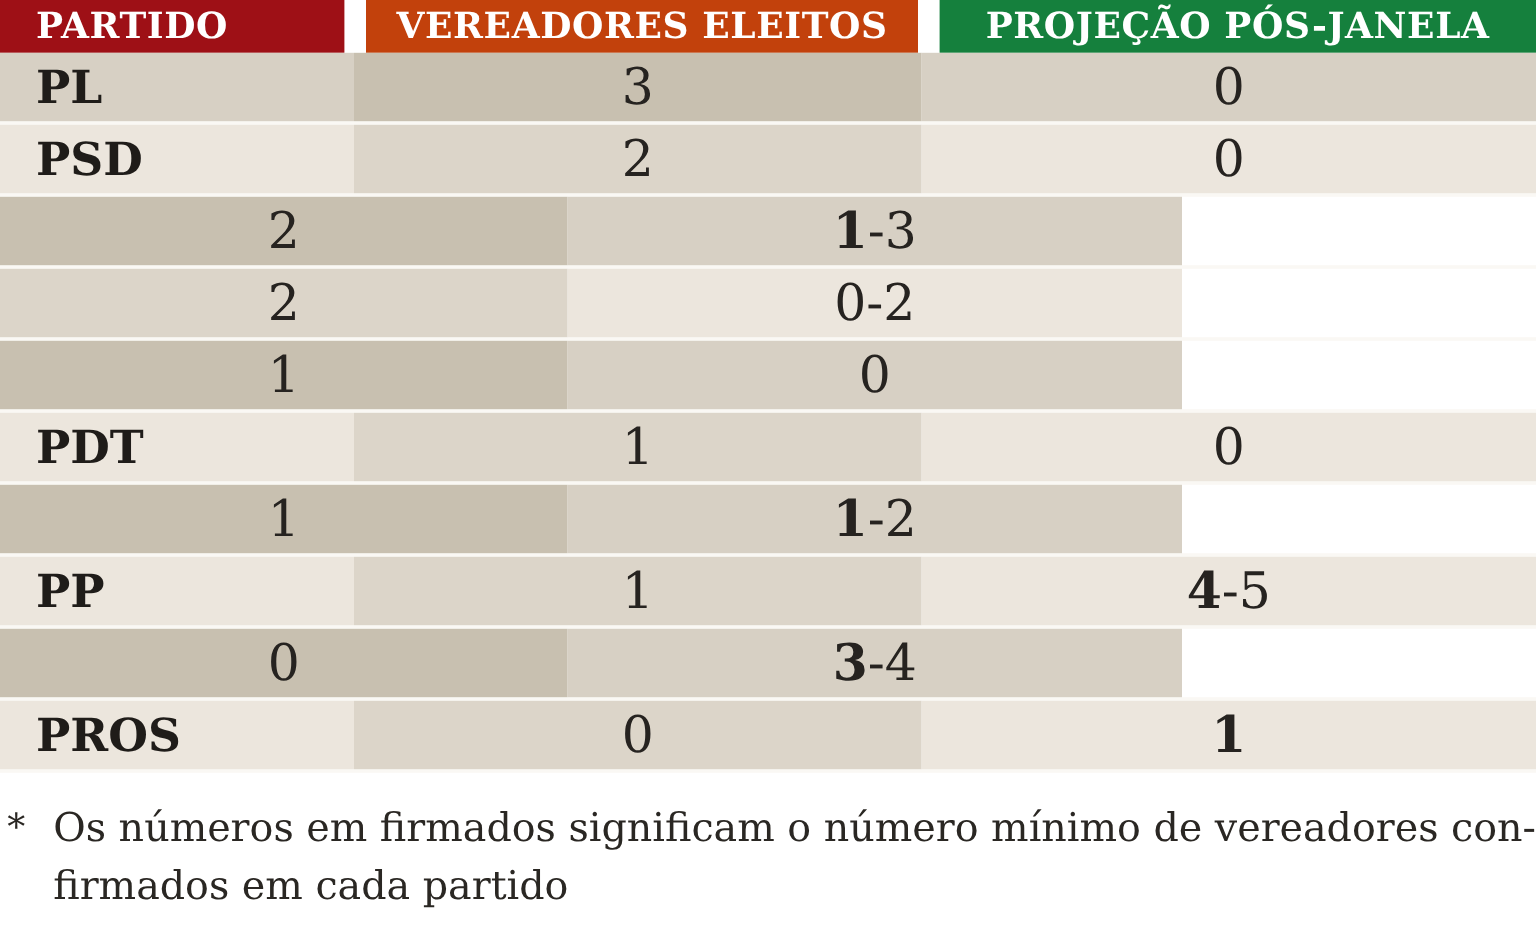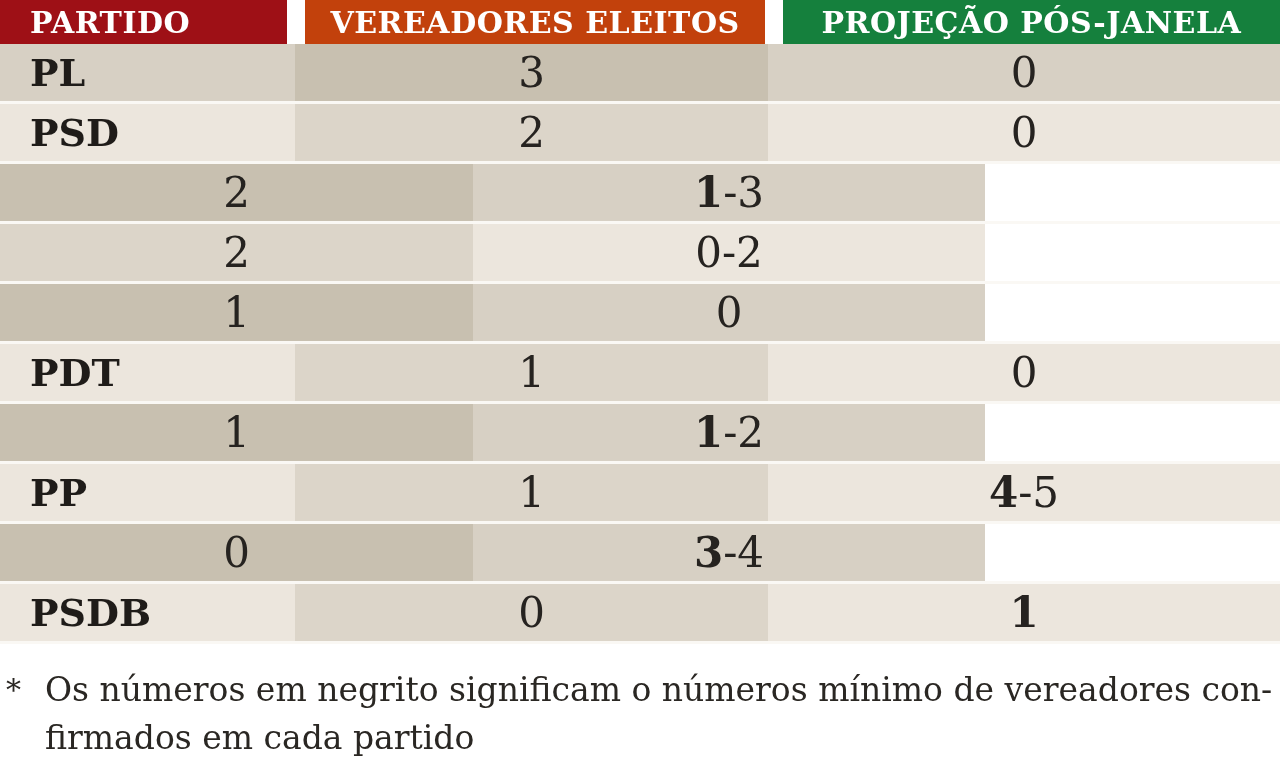--- a/index.html
+++ b/index.html
@@ -128,30 +128,30 @@
 
     <div class="row dark">
       <div class="cell c2">0</div>
       <div class="cell c3">
           <span class="proj-bold">3</span>
           <span>-4</span>
         </div>
     </div>
 
     <div class="row light">
-      <div class="cell c1">PSDB</div>
+      <div class="cell c1">PROS</div>
       <div class="cell c2">0</div>
       <div class="cell c3">
           <span class="proj-bold">1</span>
           <span></span>
         </div>
     </div>
   </div>
 
   <div class="footnote">
     <div class="marker">*</div>
     <div class="lines">
-      <div>Os números em negrito significam o números mínimo de vereadores con-</div>
+      <div>Os números em firmados significam o número mínimo de vereadores con-</div>
       <div>firmados em cada partido</div>
     </div>
   </div>
 
 </div>
 
 </body></html>

